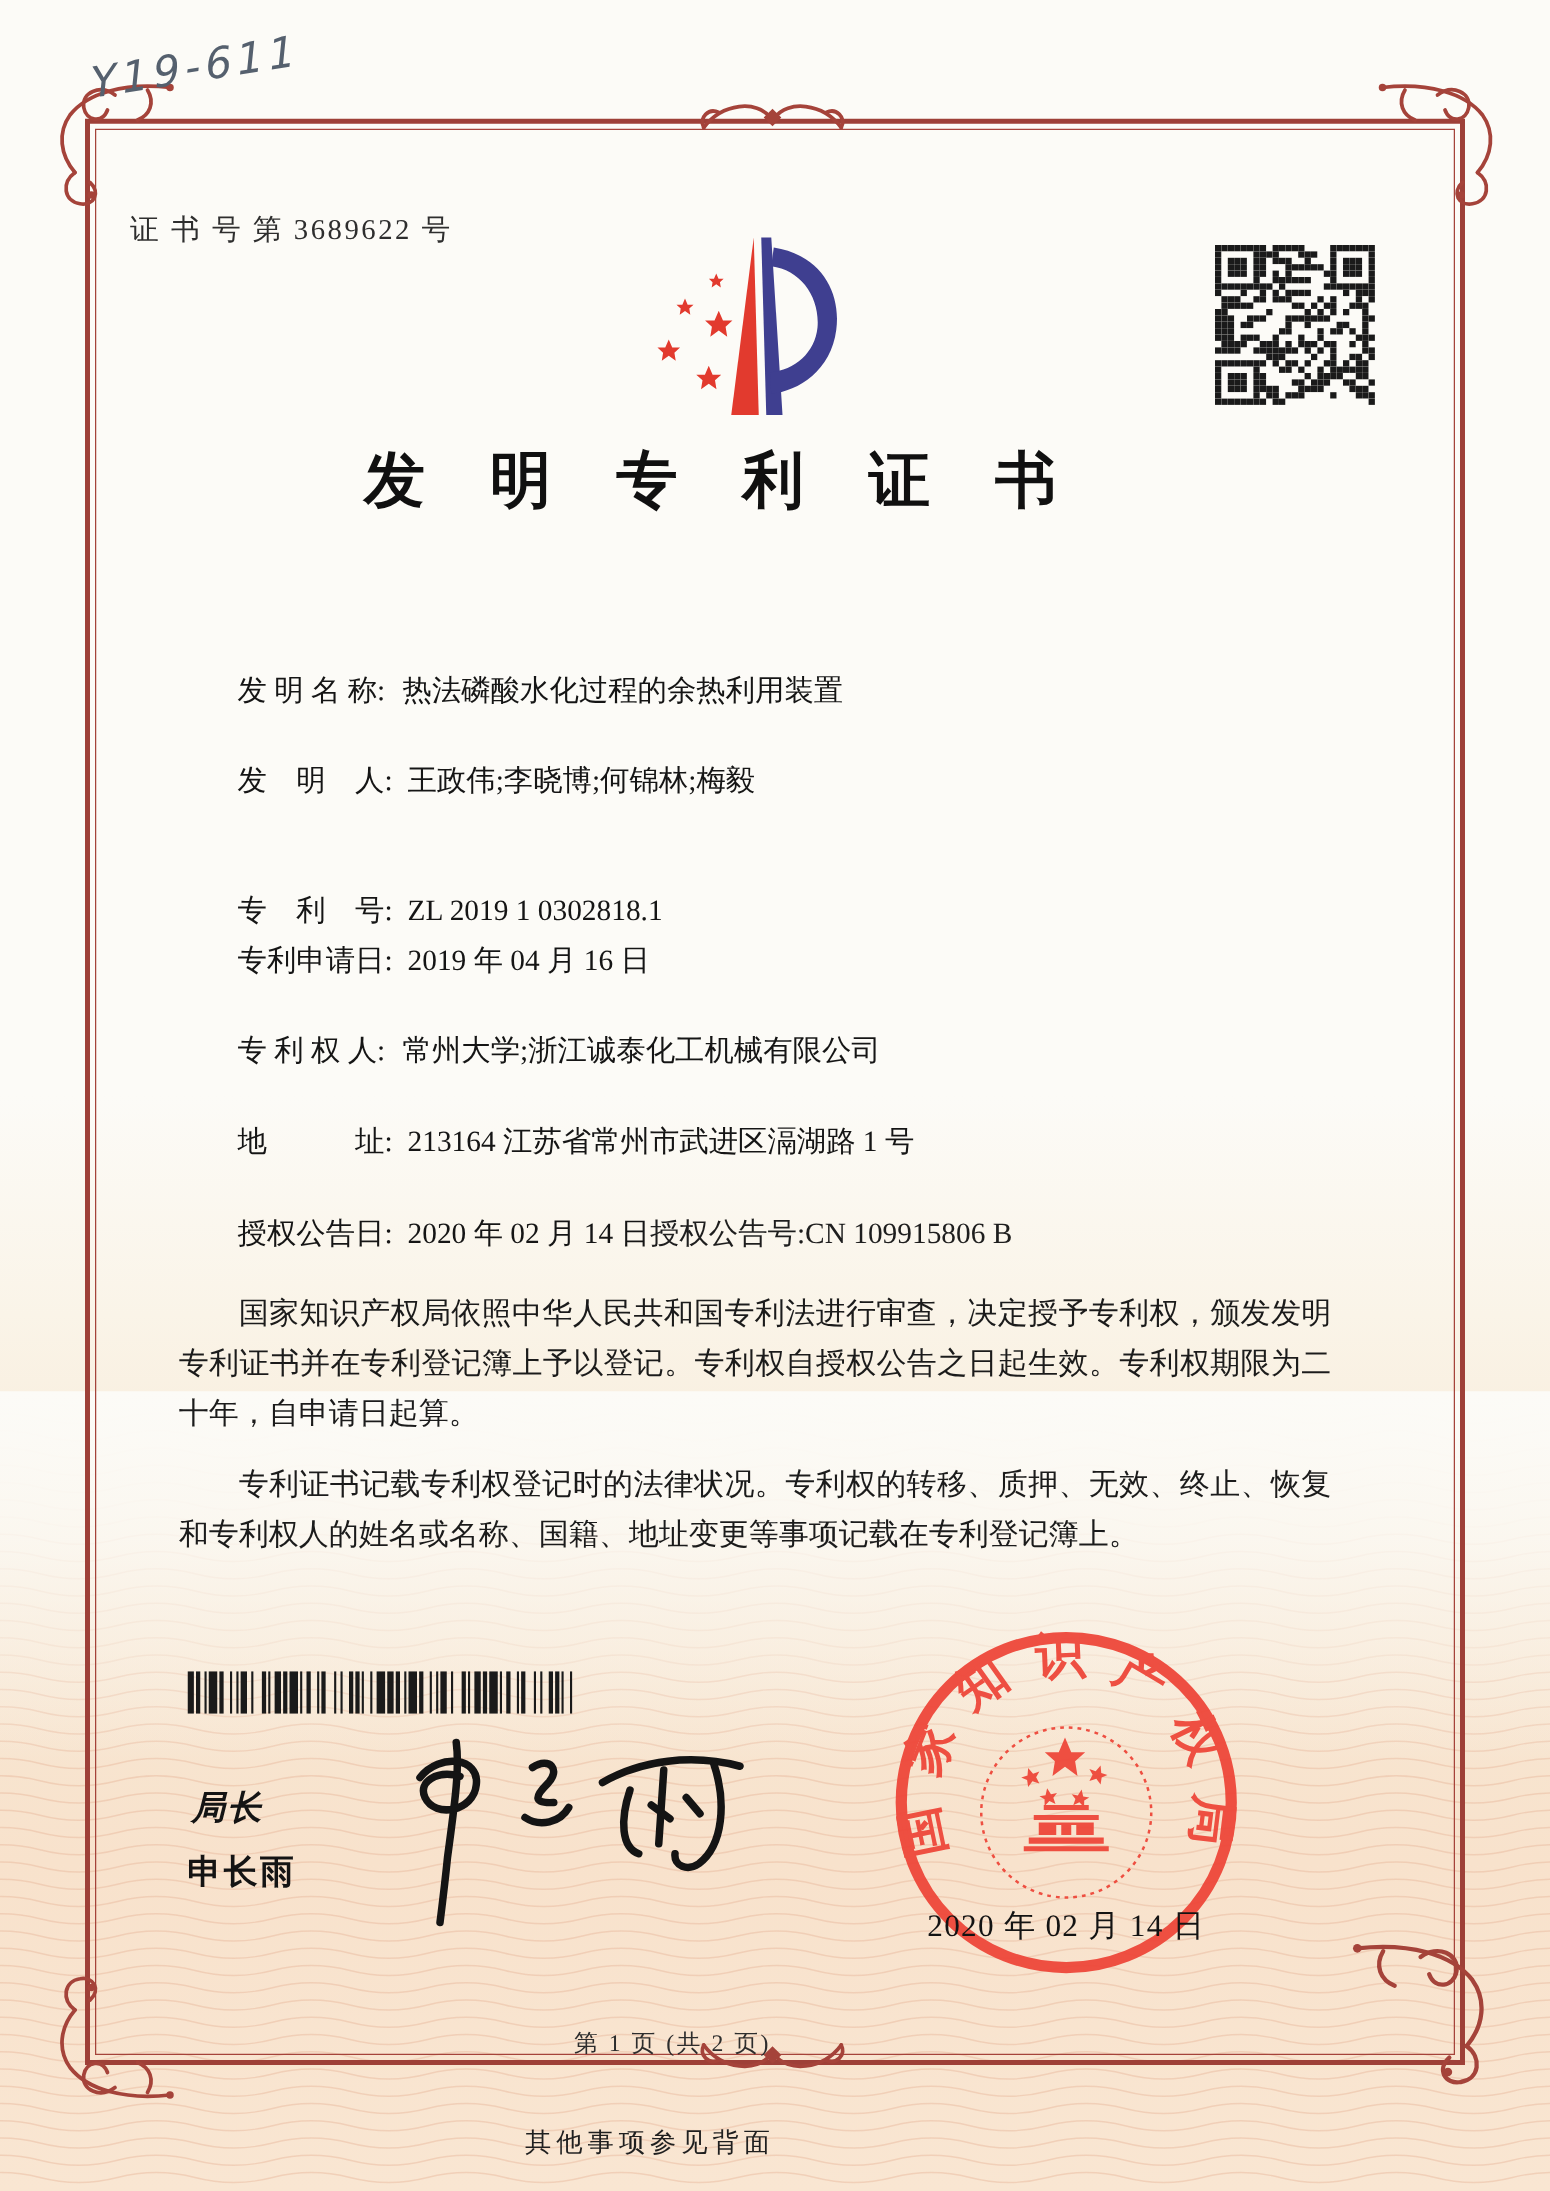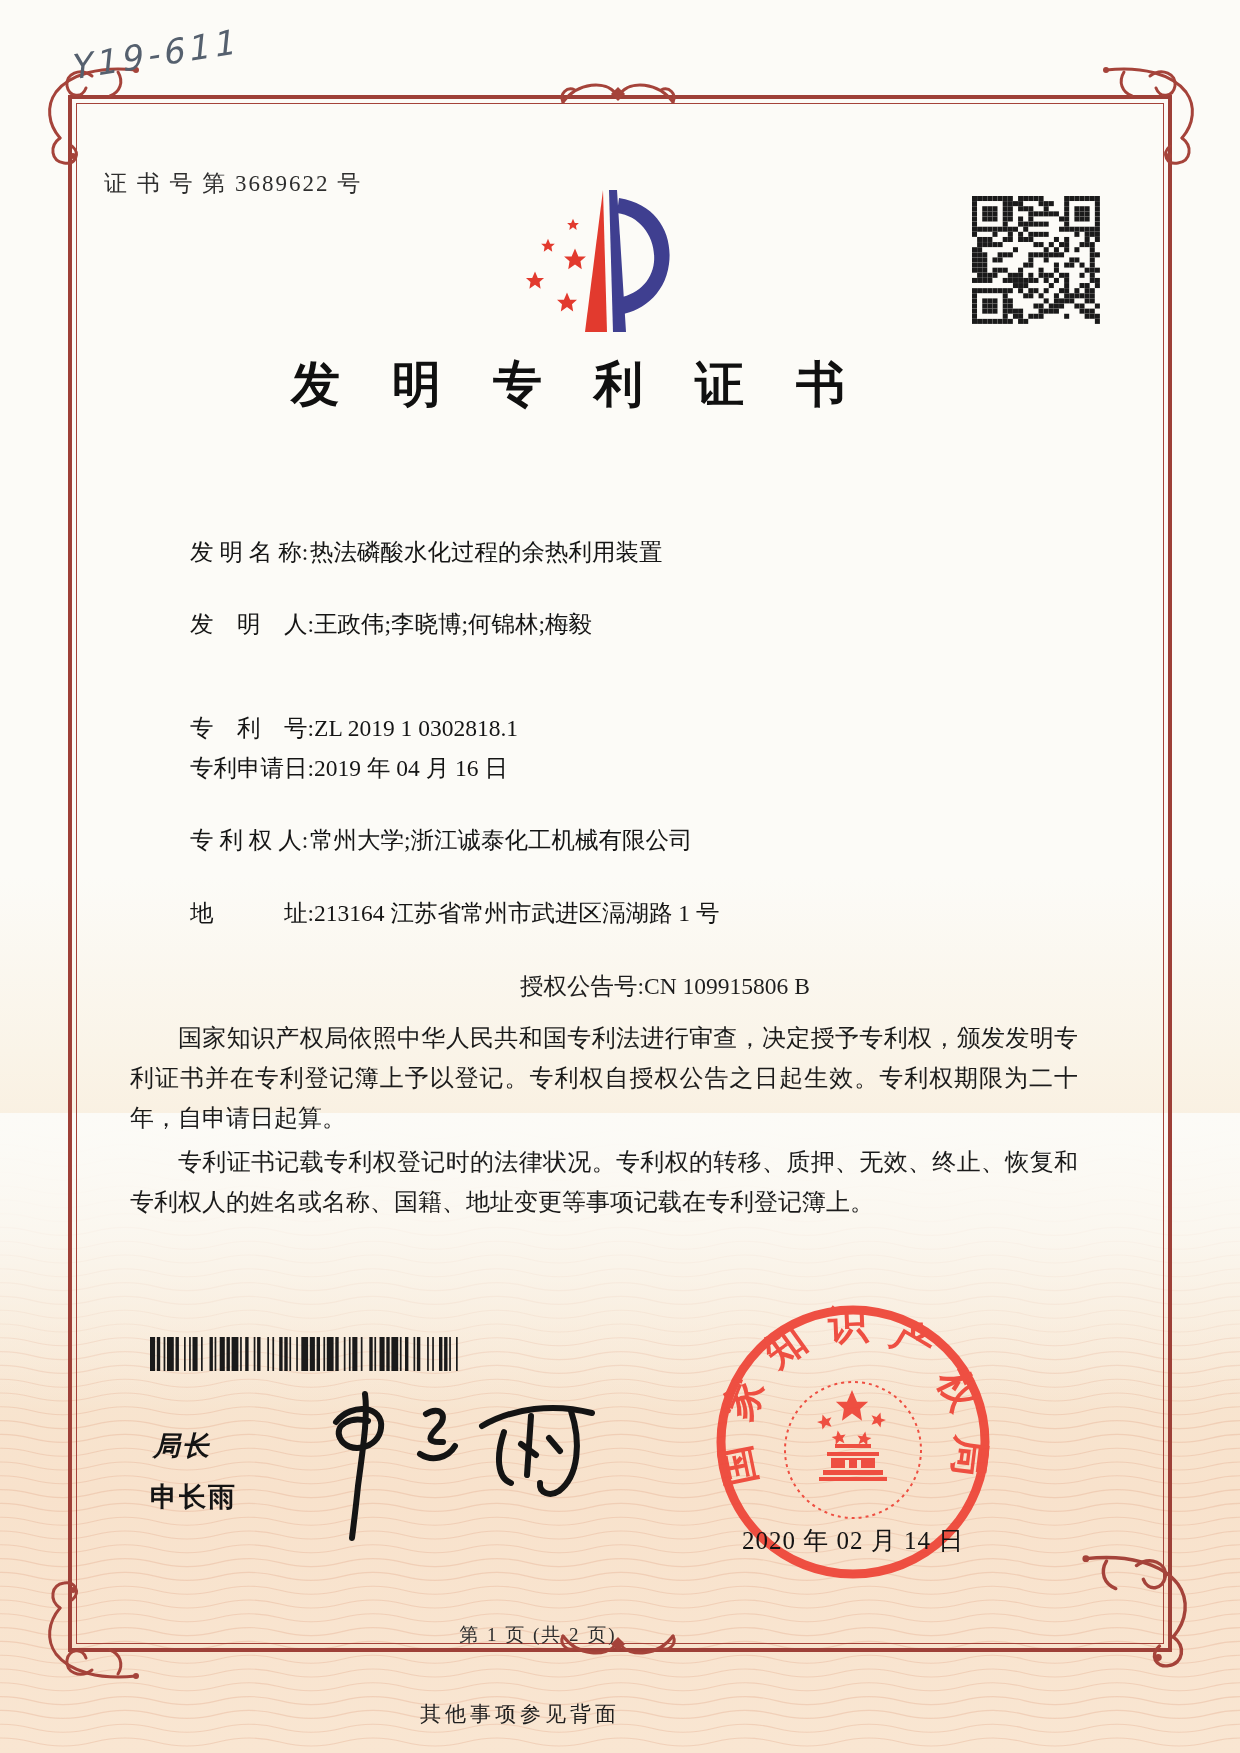--- a/index.html
+++ b/index.html
@@ -16,25 +16,25 @@
   .frame-inner{position:absolute;left:4px;top:4px;right:4px;bottom:4px;border:1.5px solid #a5433a;}
   .annotation{left:72px;top:34px;z-index:2;color:#55606e;font-size:34px;font-style:italic;
     font-family:"DejaVu Sans",sans-serif;letter-spacing:4px;transform:rotate(-9deg) skewX(-4deg);}
   .cert-no{left:104px;top:168px;z-index:2;font-size:23px;letter-spacing:2px;color:#2e2e2e;}
   .logo{left:505px;top:186px;z-index:2;}
   .qr{left:972px;top:196px;z-index:2;}
   .title{left:68px;top:352px;width:1000px;z-index:2;text-align:center;
     font-size:49px;font-weight:bold;letter-spacing:52px;text-indent:52px;color:#101010;}
   .row{left:146px;z-index:2;font-size:23.5px;white-space:nowrap;}
   .row .lbl{display:inline-block;min-width:120px;color:#151515;margin-left:44px;}
-  .row .val{margin-left:0;color:#151515;}
+  .row .val{margin-left:12px;color:#151515;}
   .grant2{left:520px;z-index:2;font-size:23.5px;white-space:nowrap;}
   .paras{left:126px;top:1014px;width:956px;z-index:2;font-size:24px;line-height:40px;
     text-align:justify;color:#1b1b1b;}
-  .paras p{margin:4px;text-indent:2em;}
+  .paras p{margin:17px;text-indent:2em;}
   .barcode{left:150px;top:1337px;z-index:2;}
   .sig-title{left:153px;top:1428px;z-index:2;font-family:"Liberation Sans","DejaVu Sans",sans-serif;
     font-weight:600;font-size:27px;color:#141414;letter-spacing:2px;font-style:italic;}
   .sig-name{left:150px;top:1479px;z-index:2;font-family:Liberation Mono, monospace;
     font-weight:600;font-size:27px;color:#141414;letter-spacing:2px;}
   .signature{left:308px;top:1386px;z-index:3;}
   .seal{left:703px;top:1292px;z-index:2;opacity:.93;}
   .seal-date{left:703px;top:1524px;width:300px;z-index:3;text-align:center;font-size:25px;
     color:#131313;letter-spacing:1px;}
   .footer-page{left:68px;top:1597px;width:940px;z-index:2;text-align:center;font-size:19px;color:#2d2d2d;letter-spacing:2px;margin-top:25px;}
@@ -502,20 +502,23 @@
   </div>
   <div class="abs row" style="top:752px">
     <span class="lbl">专利申请日:</span><span class="val">2019 年 04 月 16 日</span>
   </div>
   <div class="abs row" style="top:824px">
     <span class="lbl">专 利 权 人:</span><span class="val">常州大学;浙江诚泰化工机械有限公司</span>
   </div>
   <div class="abs row" style="top:897px">
     <span class="lbl">地　　　址:</span><span class="val">213164 江苏省常州市武进区滆湖路 1 号</span>
   </div>
+  <div class="abs row" style="top:970px">
+    <span class="lbl">授权公告日:</span><span class="val">2020 年 02 月 14 日</span>
+  </div>
   <div class="abs grant2" style="top:970px">
     <span class="lbl">授权公告号:</span><span class="val">CN 109915806 B</span>
   </div>
 
   <div class="abs paras">
     <p>国家知识产权局依照中华人民共和国专利法进行审查，决定授予专利权，颁发发明专利证书并在专利登记簿上予以登记。专利权自授权公告之日起生效。专利权期限为二十年，自申请日起算。</p>
     <p>专利证书记载专利权登记时的法律状况。专利权的转移、质押、无效、终止、恢复和专利权人的姓名或名称、国籍、地址变更等事项记载在专利登记簿上。</p>
   </div>
 
   <svg class="abs barcode" id="barcode" width="316" height="34">

